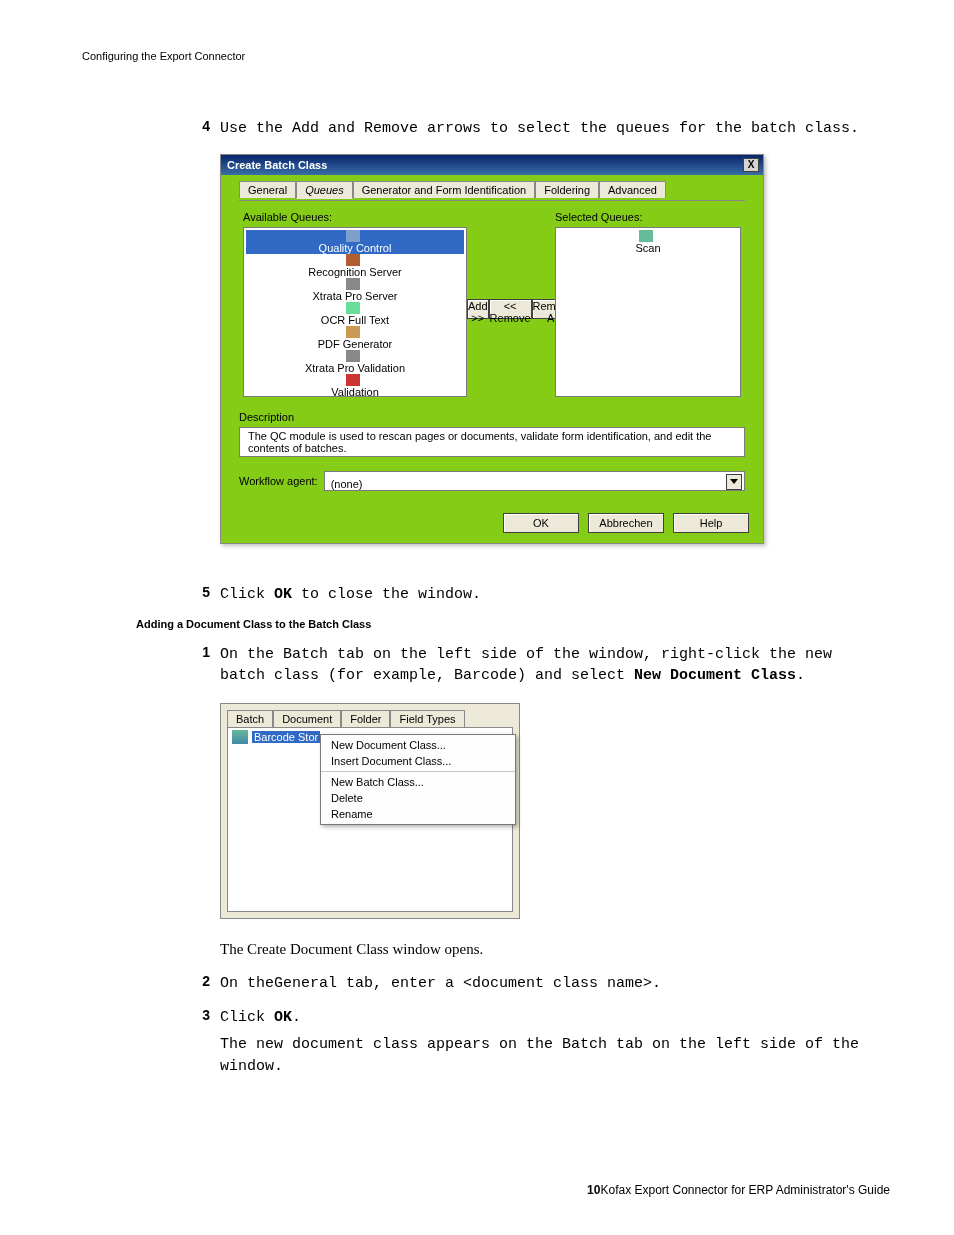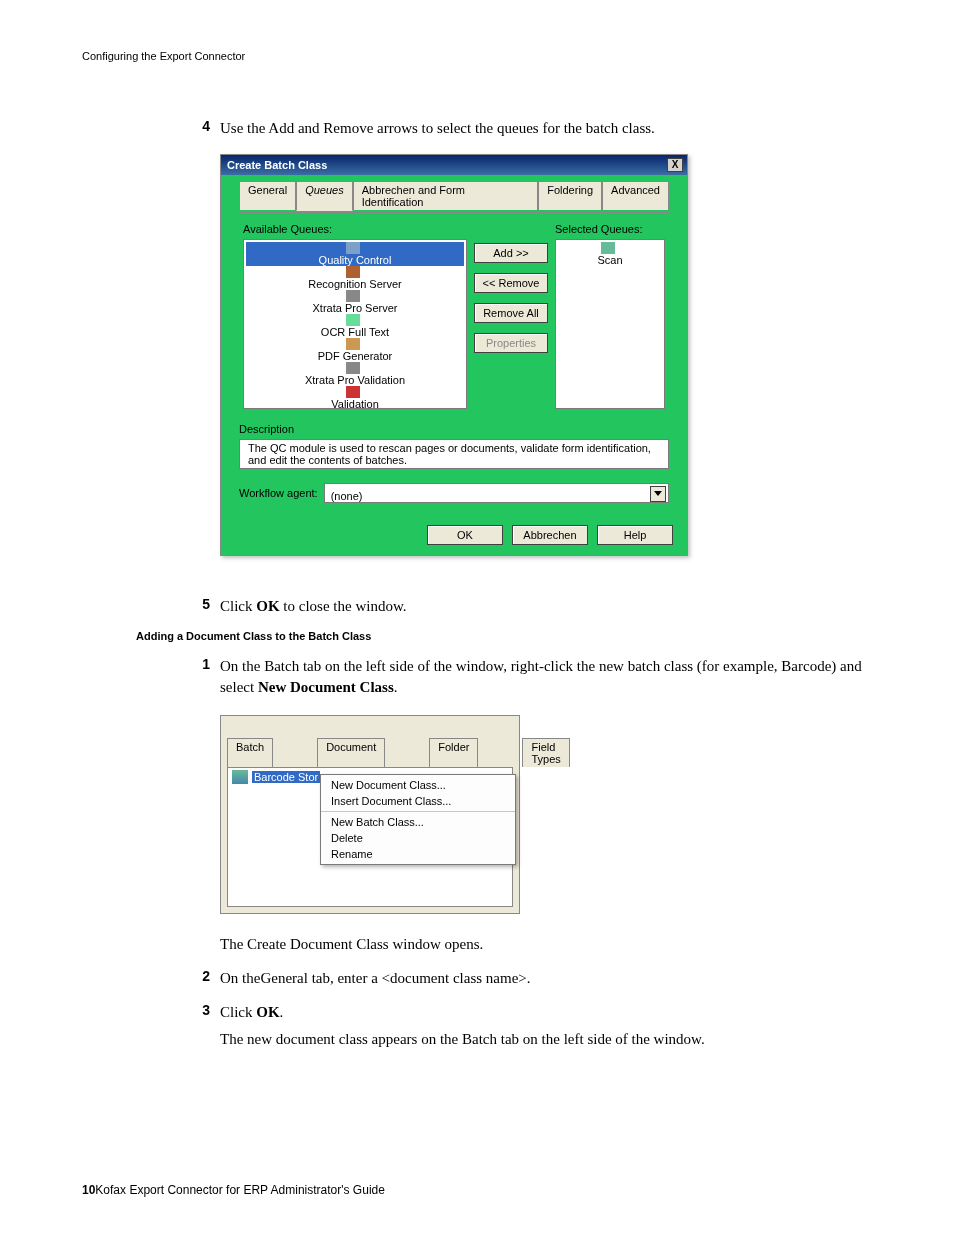--- a/index.html
+++ b/index.html
@@ -22,32 +22,32 @@
   .step-row { display: flex; margin: 0 0 12px 110px; }
   .step-num {
     width: 28px;
     text-align: right;
     font-weight: bold;
     font-family: Arial, Helvetica, sans-serif;
     font-size: 14px;
     padding-right: 10px;
     flex-shrink: 0;
   }
-  .step-body { flex: 1; line-height: 1.45; }
+  .step-body { flex: 1; line-height: 1.45; font-family: Liberation Mono, monospace; }
   .step-body strong { font-weight: bold; }
 
   
   .dialog1 {
     margin: 14px 0 40px 138px;
-    width: 468px;
+    width: 544px;
     font-family: Tahoma, Arial, sans-serif;
     font-size: 11px;
     color: #000;
     border: 1px solid #888;
-    background: #22c55e;
+    background: #84cc16;
     box-shadow: 2px 2px 4px rgba(0,0,0,.25);
   }
   .dlg-titlebar {
     background: linear-gradient(#08246b,#3a6ea5);
     color: #fff;
     font-weight: bold;
     font-size: 11px;
     padding: 3px 4px 3px 6px;
     display: flex;
     justify-content: space-between;
@@ -72,21 +72,21 @@
     background: #ece9d8;
     padding: 2px 8px;
     font-size: 11px;
     margin-right: 0;
     position: relative;
   }
   .tab.active { background: #ece9d8; z-index: 2; border-bottom: 1px solid #ece9d8; margin-bottom: -1px; font-style: italic; }
   .tabwrap { border-top: 1px solid #888; padding-top: 0; }
   .qrow { display: flex; }
   .qcol-left { width: 224px; }
-  .qcol-mid { width: 88px; display: flex; flex-direction: column; align-items: center; padding-top: 20px; }
+  .qcol-mid { width: 88px; display: flex; flex-direction: row; align-items: center; padding-top: 20px; }
   .qcol-right { flex: 1; }
   .listbox {
     border: 1px solid #7a7a7a;
     background: #fff;
     height: 170px;
     padding: 2px;
     overflow: hidden;
   }
   .listlbl { margin-bottom: 4px; display: block; }
   .listitem { display: flex; align-items: center; padding: 0 2px; white-space: nowrap; flex-direction: column; }
@@ -143,35 +143,35 @@
 
   
   .dialog2 {
     margin: 16px 0 20px 138px;
     width: 300px;
     font-family: Tahoma, Arial, sans-serif;
     font-size: 11px;
     background: #ece9d8;
     border: 1px solid #888;
   }
-  .d2tabs { display: flex; padding: 22px 6px 0 6px; gap: 44px; }
+  .d2tabs { display: flex; padding: 6px 6px 0 6px; }
   .d2tab {
     border: 1px solid #888;
     border-bottom: none;
     padding: 2px 8px;
     background: #ece9d8;
     margin-right: 0;
   }
   .d2tab.active { margin-bottom: -1px; border-bottom: 1px solid #ece9d8; }
   .d2panel {
     margin: 0 6px 6px 6px;
     border: 1px solid #888;
     background: #fff;
     position: relative;
-    height: 140px;
+    height: 185px;
   }
   .treeitem {
     display: flex; align-items: center;
     padding: 2px 4px;
   }
   .treeitem .lbl { background: #316ac5; color: #fff; padding: 0 2px; }
   .ctxmenu {
     position: absolute;
     top: 6px; left: 92px;
     width: 196px;
@@ -183,21 +183,21 @@
   .ctxsection + .ctxsection { border-top: 1px solid #c6c6c6; }
   .ctxitem { padding: 2px 10px; font-size: 11px; white-space: nowrap; }
 
   .para { margin: 14px 0 12px 138px; line-height: 1.45; }
 
   .footer {
     position: absolute;
     bottom: 38px;
     left: 82px; right: 64px;
     display: flex;
-    justify-content: flex-start;
+    justify-content: flex-end;
     font-family: Arial, Helvetica, sans-serif;
     font-size: 12px;
   }
   .footer .pg { font-weight: bold; }
   .tri { width:0;height:0;border-left:4px solid transparent;border-right:4px solid transparent;border-top:5px solid #000; }
 </style>
 </head>
 <body>
 
 <div class="page">
@@ -211,21 +211,21 @@
 
   <div class="dialog1">
     <div class="dlg-titlebar">
       <span>Create Batch Class</span>
       <span class="closex">X</span>
     </div>
     <div class="dlg-body">
       <div class="tabs">
         <div class="tab">General</div>
         <div class="tab active">Queues</div>
-        <div class="tab">Abbrechen and Form Identification</div>
+        <div class="tab">Generator and Form Identification</div>
         <div class="tab">Foldering</div>
         <div class="tab">Advanced</div>
       </div>
       <div class="tabwrap">
         <div class="qrow" style="padding:10px 4px 0 4px;">
           <div class="qcol-left">
             <span class="listlbl">Available Queues:</span>
             <div class="listbox">
               <div class="listitem sel">
                   <span class="ico" style="background:#7da0c8"></span>

